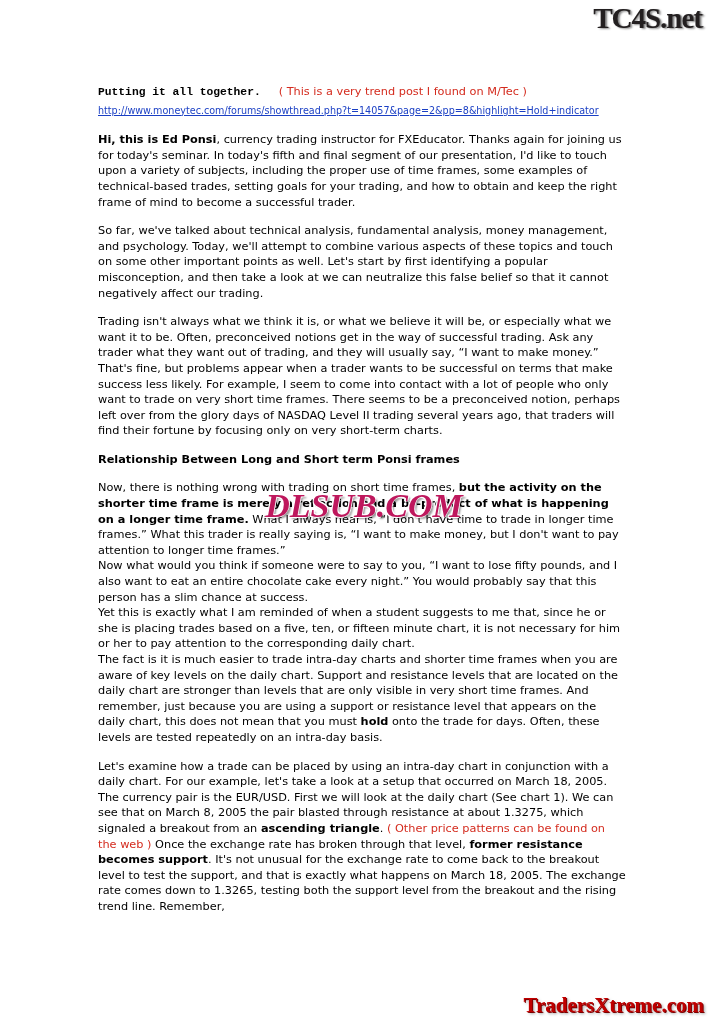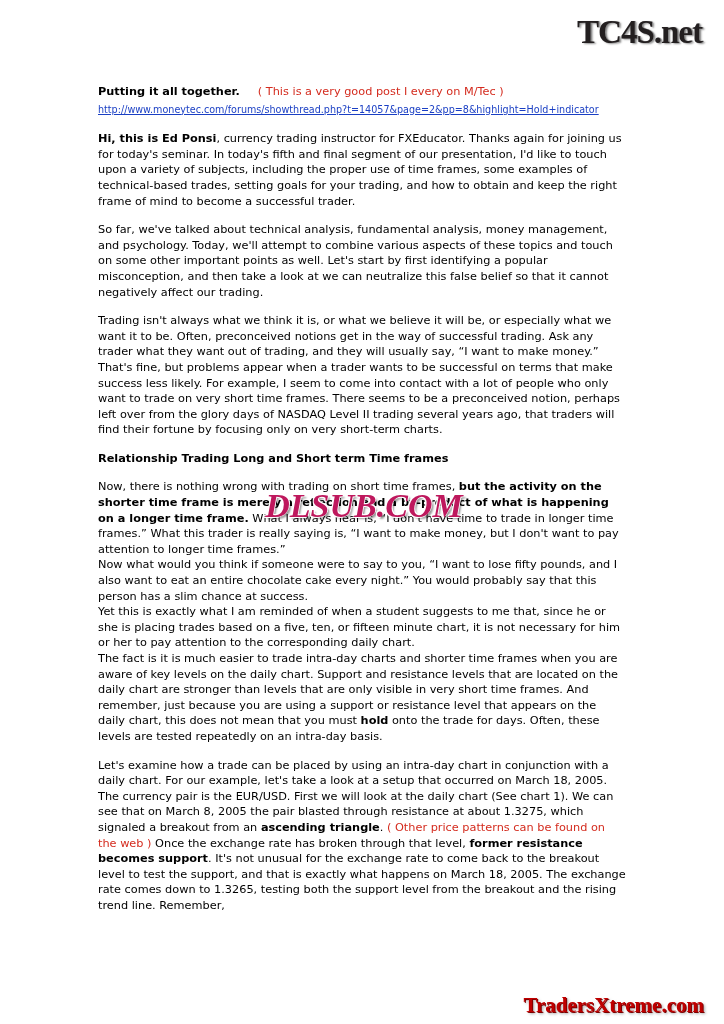--- a/index.html
+++ b/index.html
@@ -13,25 +13,25 @@
     height: 1024px;
     position: relative;
     font-family: "DejaVu Sans", sans-serif;
     color: #000000;
     overflow: hidden;
   }
 
   
   .header-wm {
     position: absolute;
-    top: 14px;
+    top: 2px;
     right: 22px;
     font-family: "Liberation Serif", serif;
     font-weight: bold;
-    font-size: 33px;
+    font-size: 29px;
     letter-spacing: -1px;
     color: #231f20;
     text-shadow:
        1px 0 0 #8a8a8a,
        2px 1px 2px rgba(0,0,0,0.45);
   }
 
   
   .footer-wm {
     position: absolute;
@@ -60,20 +60,21 @@
     margin: 0 0 13px 0;
     text-align: left;
   }
   .tight { margin-bottom: 0 !important; }
 
   .title-line {
     margin-bottom: 2px !important;
   }
   .title {
     font-weight: bold;
+    font-family: Liberation Mono, monospace;
   }
   .note {
     color: #d42b1e;
   }
   .url {
     display: block;
     color: #1a3fc4;
     font-size: 9.6px;
     margin-bottom: 14px;
     word-break: break-all;
@@ -107,32 +108,32 @@
 </style>
 </head>
 <body>
 
 <div class="header-wm">TC4S.net</div>
 
 <div class="doc">
 
   <p class="title-line">
     <span class="title">Putting it all together.</span>
-    <span>&nbsp;&nbsp;&nbsp;&nbsp;</span><span class="note">( This is a very good post I every on M/Tec )</span>
+    <span>&nbsp;&nbsp;&nbsp;&nbsp;</span><span class="note">( This is a very trend post I found on M/Tec )</span>
   </p>
 
   <a class="url" href="#">http://www.moneytec.com/forums/showthread.php?t=14057&amp;page=2&amp;pp=8&amp;highlight=Hold+indicator</a>
 
   <p><span class="b">Hi, this is Ed Ponsi</span><span>, currency trading instructor for FXEducator. Thanks again for joining us for today's seminar. In today's fifth and final segment of our presentation, I'd like to touch upon a variety of subjects, including the proper use of time frames, some examples of technical-based trades, setting goals for your trading, and how to obtain and keep the right frame of mind to become a successful trader.</span></p>
 
   <p>So far, we've talked about technical analysis, fundamental analysis, money management, and psychology. Today, we'll attempt to combine various aspects of these topics and touch on some other important points as well. Let's start by first identifying a popular misconception, and then take a look at we can neutralize this false belief so that it cannot negatively affect our trading.</p>
 
   <p>Trading isn't always what we think it is, or what we believe it will be, or especially what we want it to be. Often, preconceived notions get in the way of successful trading. Ask any trader what they want out of trading, and they will usually say, “I want to make money.” That's fine, but problems appear when a trader wants to be successful on terms that make success less likely. For example, I seem to come into contact with a lot of people who only want to trade on very short time frames. There seems to be a preconceived notion, perhaps left over from the glory days of NASDAQ Level II trading several years ago, that traders will find their fortune by focusing only on very short-term charts.</p>
 
-  <p class="heading">Relationship Trading Long and Short term Time frames</p>
+  <p class="heading">Relationship Between Long and Short term Ponsi frames</p>
 
   <p class="tight"><span>Now, there is nothing wrong with trading on short time frames, </span><span class="b">but the activity on the shorter time frame is merely a reflection and a by-product of what is happening on a longer time frame.</span><span> What I always hear is, “I don't have time to trade in longer time frames.” What this trader is really saying is, “I want to make money, but I don't want to pay attention to longer time frames.”</span></p>
 
   <p class="tight">Now what would you think if someone were to say to you, “I want to lose fifty pounds, and I also want to eat an entire chocolate cake every night.” You would probably say that this person has a slim chance at success.</p>
   <p class="tight">Yet this is exactly what I am reminded of when a student suggests to me that, since he or she is placing trades based on a five, ten, or fifteen minute chart, it is not necessary for him or her to pay attention to the corresponding daily chart.</p>
   <p><span>The fact is it is much easier to trade intra-day charts and shorter time frames when you are aware of key levels on the daily chart. Support and resistance levels that are located on the daily chart are stronger than levels that are only visible in very short time frames. And remember, just because you are using a support or resistance level that appears on the daily chart, this does not mean that you must </span><span class="b">hold</span><span> onto the trade for days. Often, these levels are tested repeatedly on an intra-day basis.</span></p>
 
   <p><span>Let's examine how a trade can be placed by using an intra-day chart in conjunction with a daily chart. For our example, let's take a look at a setup that occurred on March 18, 2005. The currency pair is the EUR/USD. First we will look at the daily chart (See chart 1). We can see that on March 8, 2005 the pair blasted through resistance at about 1.3275, which signaled a breakout from an </span><span class="b">ascending triangle</span><span>.</span>
   <span class="note">( Other price patterns can be found on the web )</span><span> Once the exchange rate has broken through that level, </span><span class="b">former resistance becomes support</span><span>. It's not unusual for the exchange rate to come back to the breakout level to test the support, and that is exactly what happens on March 18, 2005. The exchange rate comes down to 1.3265, testing both the support level from the breakout and the rising trend line. Remember,</span></p>
 

